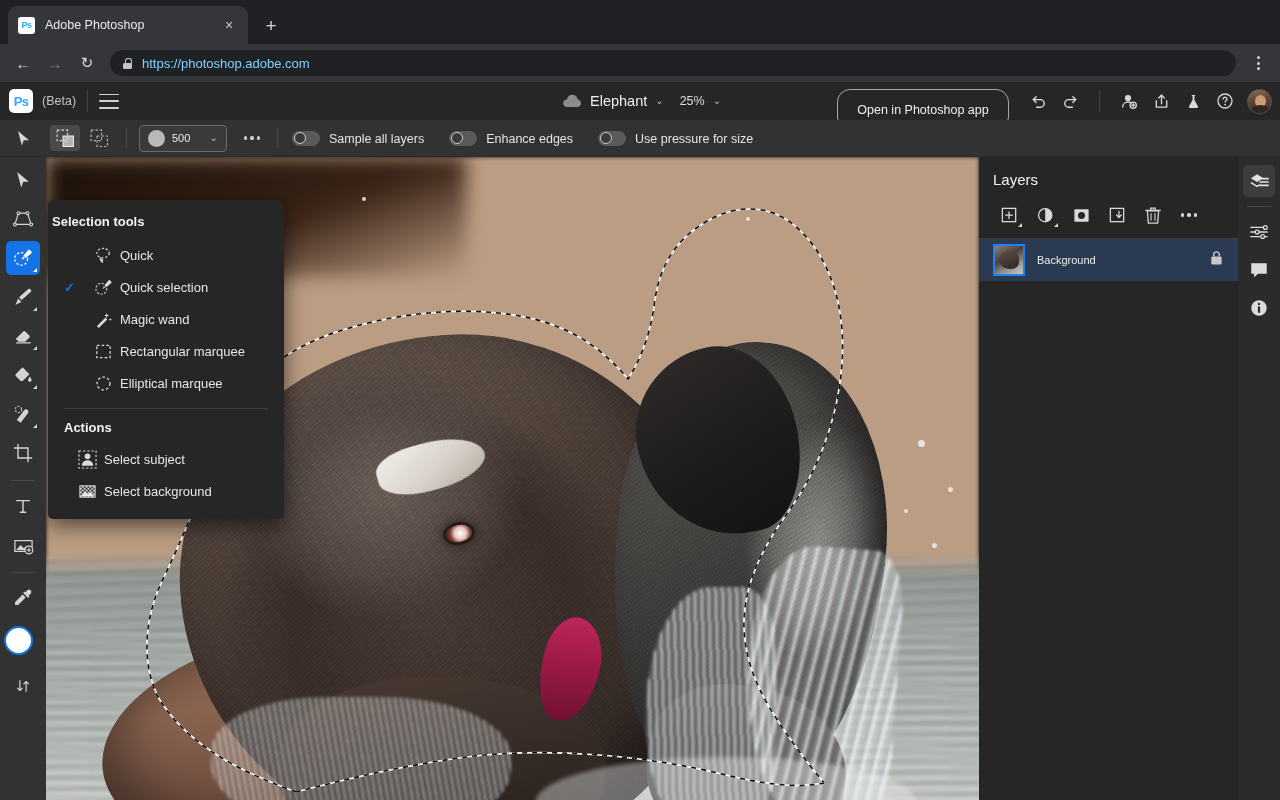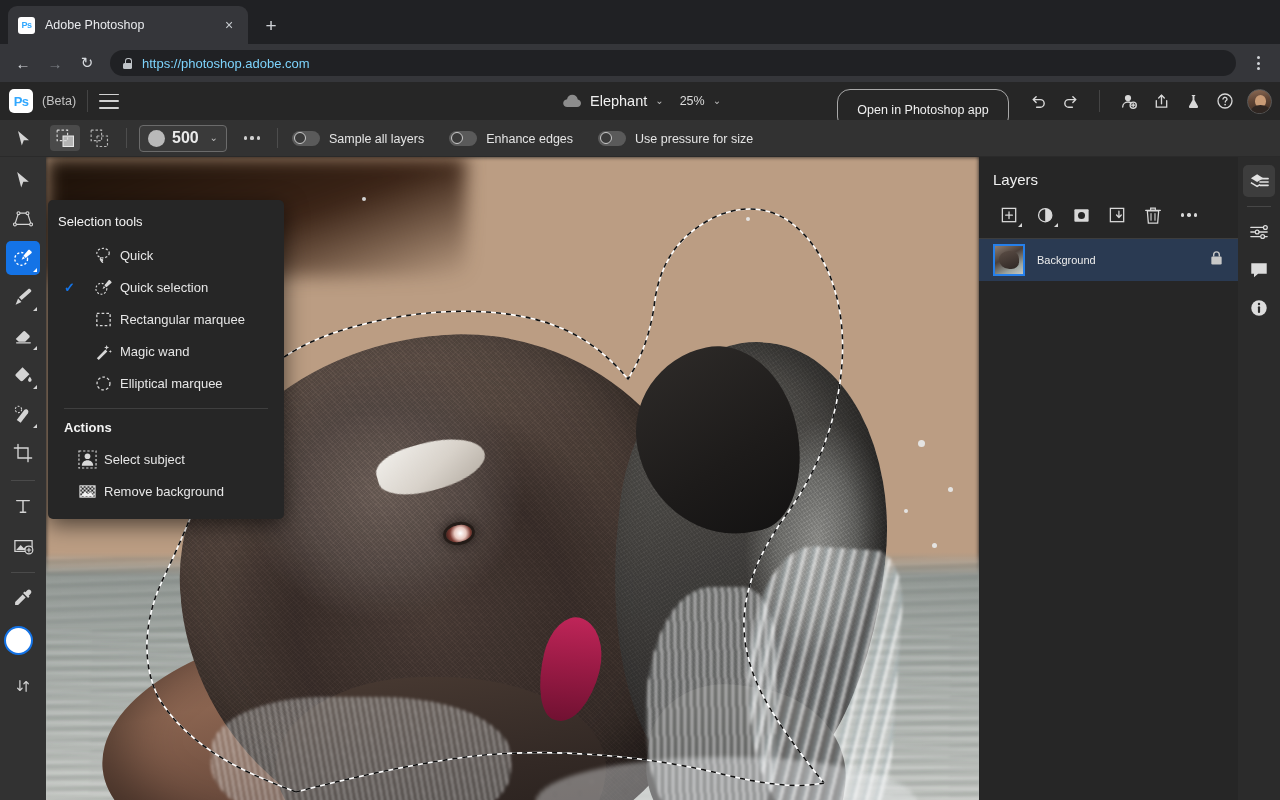--- a/index.html
+++ b/index.html
@@ -145,21 +145,21 @@
     width: 30px; height: 26px; display: flex; align-items: center;
     justify-content: center; border-radius: 4px; margin-left: 4px;
   }
   .sel-mode-btn.active { background: #4a4a4a; }
   .opt-sep { width: 1px; height: 20px; background: #4d4d4d; margin: 0 12px; }
   .brush-size-box {
     width: 88px; height: 27px; border: 1px solid #6b6b6b; border-radius: 4px;
     background: #3a3a3a; display: flex; align-items: center; padding: 0 8px; gap: 7px;
   }
   .brush-dot { width: 17px; height: 17px; border-radius: 50%; background: #b9b9b9; }
-  .brush-num { color: #eaeaea; font-size: 16px; flex: 1; font-weight: bold; }
+  .brush-num { color: #eaeaea; font-size: 11px; flex: 1; }
   .dots-btn {
     width: 26px; height: 26px; display: flex; align-items: center;
     justify-content: center; gap: 3px; margin-left: 12px;
   }
   .dots-btn i { width: 3.2px; height: 3.2px; border-radius: 50%; background: #cfcfcf; }
   .toggle-group { display: flex; align-items: flex-end; gap: 9px; margin-left: 2px; }
   .toggle {
     width: 28px; height: 15px; border-radius: 8px; background: #5a5a5a;
     position: relative; flex: none;
   }
@@ -358,22 +358,22 @@
   .ants { position: absolute; inset: 0; pointer-events: none; }
 
   
   .sel-menu {
     position: absolute; left: 48px; top: 206px; width: 236px;
     background: #262626; border-radius: 5px;
     box-shadow: 0 6px 22px rgba(0,0,0,.6);
     padding: 10px 0 12px; z-index: 40;
   }
   .sel-menu-title {
-    color: #f2f2f2; font-size: 13px; font-weight: normal;
-    padding: 4px 0 10px 10px;
+    color: #f2f2f2; font-size: 13px; font-weight: bold;
+    padding: 4px 0 10px 4px;
   }
   .sel-menu-item {
     height: 32px; display: flex; align-items: center; padding-left: 16px; gap: 0;
     color: #e6e6e6; font-size: 13px;
   }
   .sel-check { width: 22px; flex: none; color: #1473e6; font-size: 13px; font-weight: bold; }
   .sel-ico { width: 34px; flex: none; display: flex; align-items: center; justify-content: center; }
   .sel-menu-sep { height: 1px; background: #3f3f3f; margin: 9px 16px 4px; }
   .sel-menu-subtitle {
     color: #f2f2f2; font-size: 13px; font-weight: bold; padding: 7px 0 8px 16px;
@@ -753,36 +753,36 @@
               <path d="M11.4 9.3l-1.5 3.5 3.3-1.5z" fill="#d8d8d8"></path>
             </svg>
         </span>
         <span>Quick selection</span>
       </div>
 
       <div class="sel-menu-item">
         <span class="sel-check"></span>
         <span class="sel-ico">
           <svg width="19" height="19" viewBox="0 0 20 20">
-              <rect x="3" y="3.5" width="14" height="13" fill="none" stroke="#d8d8d8" stroke-width="1.35" stroke-dasharray="2.8 2.2"></rect>
+              <path d="M3 17l9-9 2 2-9 9z" fill="#d8d8d8"></path>
+              <path d="M13.3 3.2l.7 1.9 1.9.7-1.9.7-.7 1.9-.7-1.9-1.9-.7 1.9-.7z" fill="#d8d8d8"></path>
+              <path d="M17.2 8.3l.45 1.2 1.2.45-1.2.45-.45 1.2-.45-1.2-1.2-.45 1.2-.45z" fill="#d8d8d8"></path>
             </svg>
         </span>
-        <span>Rectangular marquee</span>
+        <span>Magic wand</span>
       </div>
 
       <div class="sel-menu-item">
         <span class="sel-check"></span>
         <span class="sel-ico">
           <svg width="19" height="19" viewBox="0 0 20 20">
-              <path d="M3 17l9-9 2 2-9 9z" fill="#d8d8d8"></path>
-              <path d="M13.3 3.2l.7 1.9 1.9.7-1.9.7-.7 1.9-.7-1.9-1.9-.7 1.9-.7z" fill="#d8d8d8"></path>
-              <path d="M17.2 8.3l.45 1.2 1.2.45-1.2.45-.45 1.2-.45-1.2-1.2-.45 1.2-.45z" fill="#d8d8d8"></path>
+              <rect x="3" y="3.5" width="14" height="13" fill="none" stroke="#d8d8d8" stroke-width="1.35" stroke-dasharray="2.8 2.2"></rect>
             </svg>
         </span>
-        <span>Magic wand</span>
+        <span>Rectangular marquee</span>
       </div>
 
       <div class="sel-menu-item">
         <span class="sel-check"></span>
         <span class="sel-ico">
           <svg width="19" height="19" viewBox="0 0 20 20">
               <circle cx="10" cy="10" r="6.8" fill="none" stroke="#d8d8d8" stroke-width="1.35" stroke-dasharray="2.8 2.2"></circle>
             </svg>
         </span>
         <span>Elliptical marquee</span>
@@ -808,21 +808,21 @@
               <defs>
                 <pattern id="chk" width="4" height="4" patternUnits="userSpaceOnUse">
                   <rect width="2" height="2" fill="#d8d8d8"></rect>
                   <rect x="2" y="2" width="2" height="2" fill="#d8d8d8"></rect>
                 </pattern>
               </defs>
               <rect x="2" y="4" width="16" height="12" fill="url(#chk)" stroke="#d8d8d8" stroke-width="1.1"></rect>
               <path d="M3 15l4.6-5 2.8 3 2.6-2.4L17 15z" fill="#f0f0f0"></path>
             </svg>
         </span>
-        <span>Remove background</span>
+        <span>Select background</span>
       </div>
     </div>
   </div>
 
   <div class="right-panel">
     <div class="panel-title">Layers</div>
     <div class="panel-tools">
       <div class="ptool">
         <svg width="19" height="19" viewBox="0 0 20 20" fill="none" stroke="#d8d8d8" stroke-width="1.35">
             <rect x="2.5" y="2.5" width="14" height="14"></rect>

